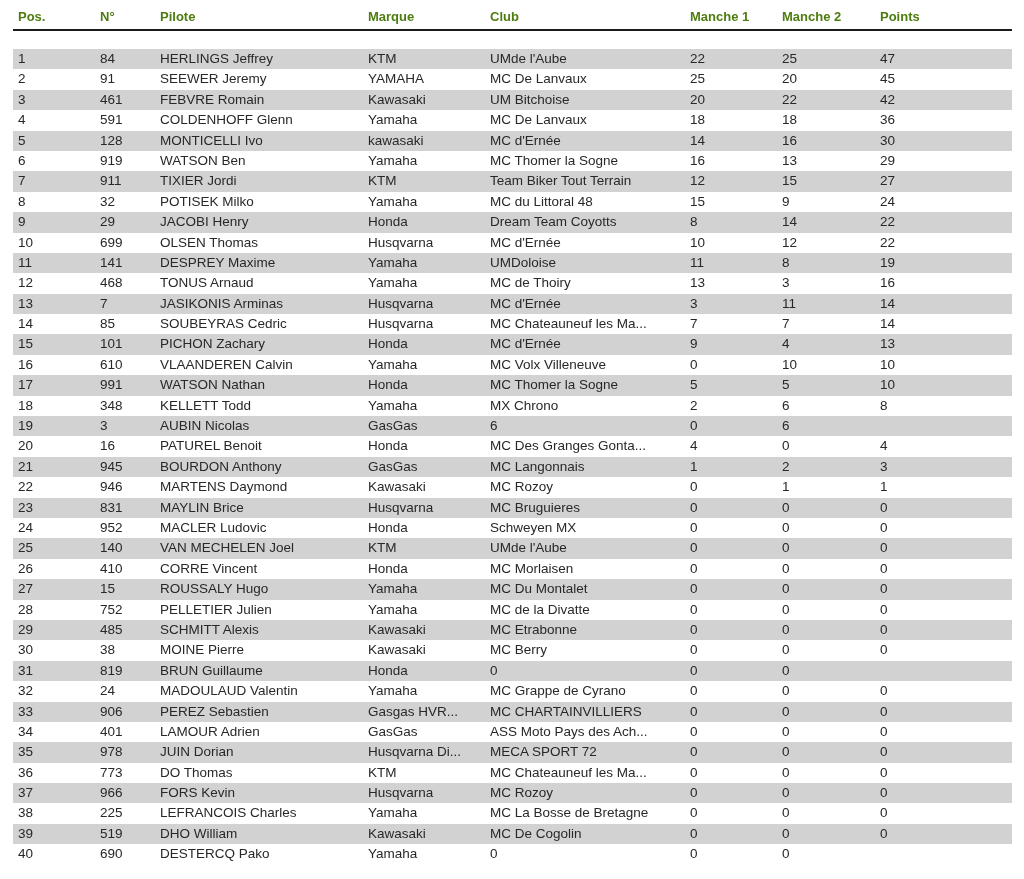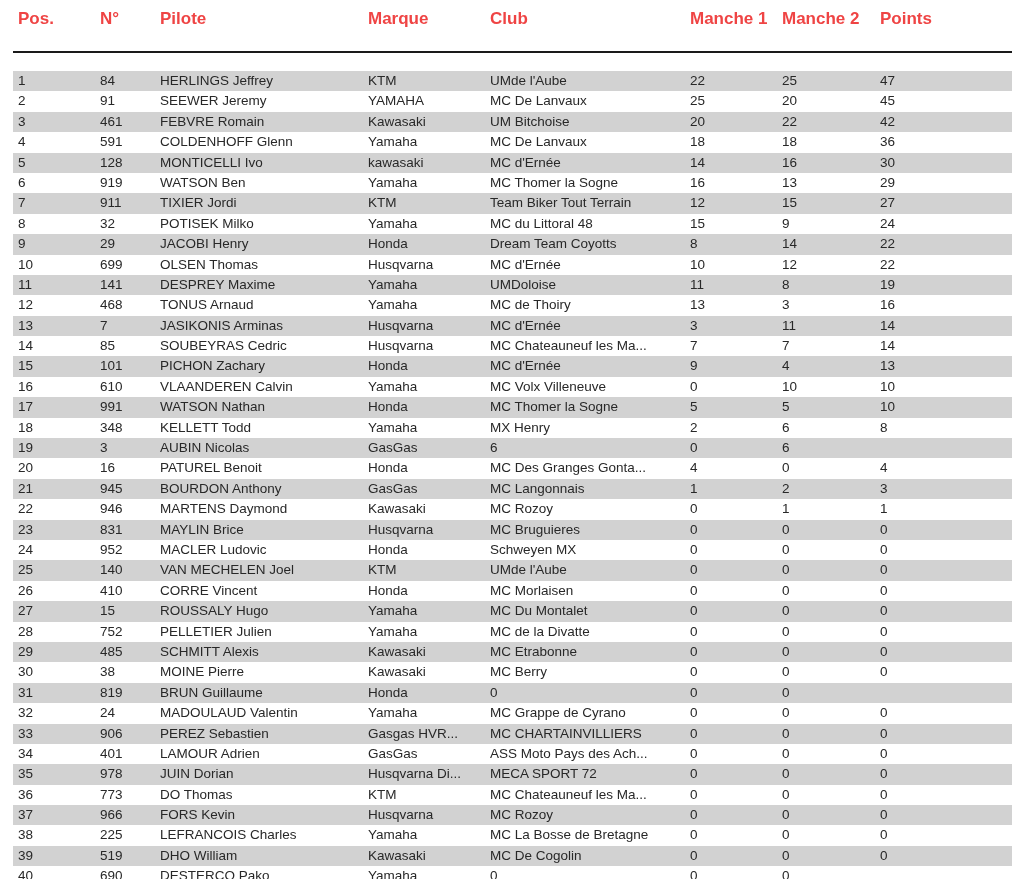--- a/index.html
+++ b/index.html
@@ -24,25 +24,25 @@
     box-sizing: border-box;
   }
   .table-wrap {
     position: absolute;
     left: 13px;
     top: 0;
     width: 999px;
   }
   .header-row {
     padding-top: 9px;
-    padding-bottom: 22px;
+    padding-bottom: 5px;
     border-bottom: 2px solid #1a1a1a;
     font-weight: bold;
-    font-size: 17px;
-    color: #ef4444;
+    font-size: 13px;
+    color: #4d7c0f;
   }
   .header-spacer {
     height: 18px;
   }
   .body-row {
     height: 20.4px;
     line-height: 20.4px;
     font-size: 13.5px;
     color: #282828;
     white-space: nowrap;
@@ -243,21 +243,21 @@
     <span class="c">MC Thomer la Sogne</span>
     <span class="c">5</span>
     <span class="c">5</span>
     <span class="c">10</span>
   </div>
         <div class="grid-row body-row">
     <span class="c">18</span>
     <span class="c">348</span>
     <span class="c">KELLETT Todd</span>
     <span class="c">Yamaha</span>
-    <span class="c">MX Henry</span>
+    <span class="c">MX Chrono</span>
     <span class="c">2</span>
     <span class="c">6</span>
     <span class="c">8</span>
   </div>
         <div class="grid-row body-row stripe">
     <span class="c">19</span>
     <span class="c">3</span>
     <span class="c">AUBIN Nicolas</span>
     <span class="c">GasGas</span>
     <span class="c">6</span>

